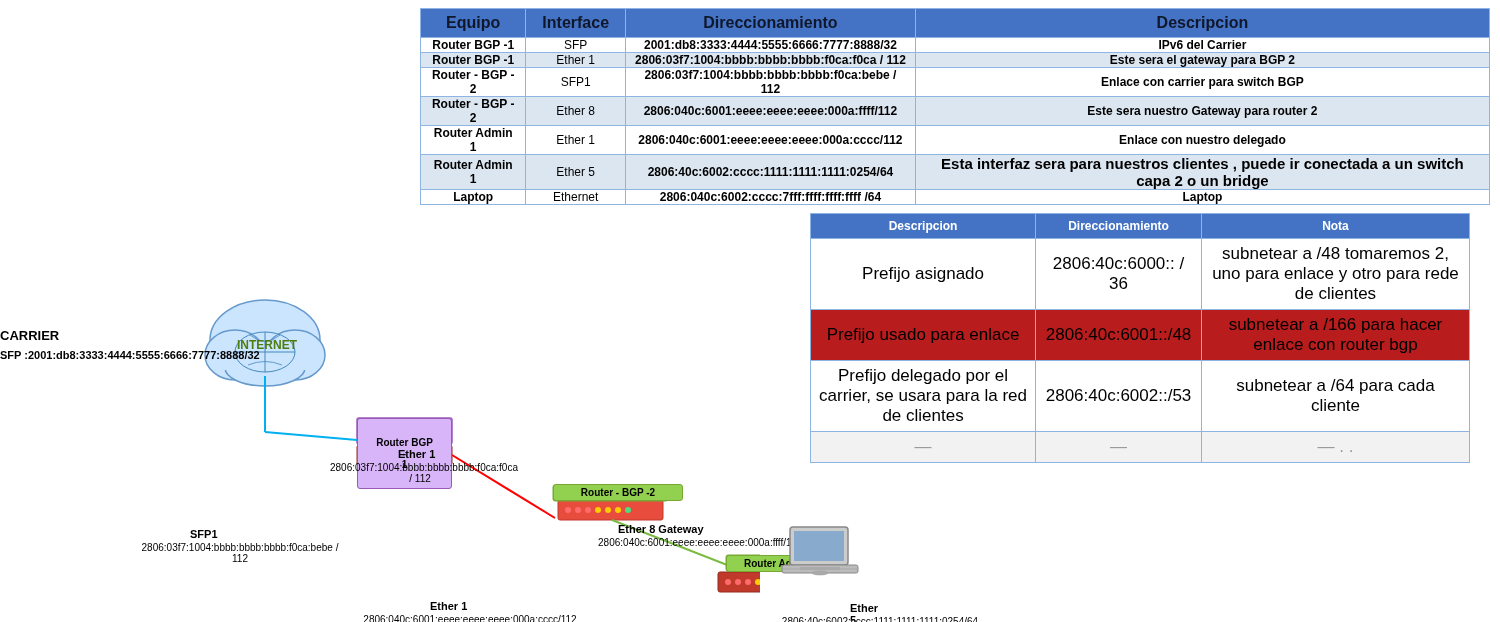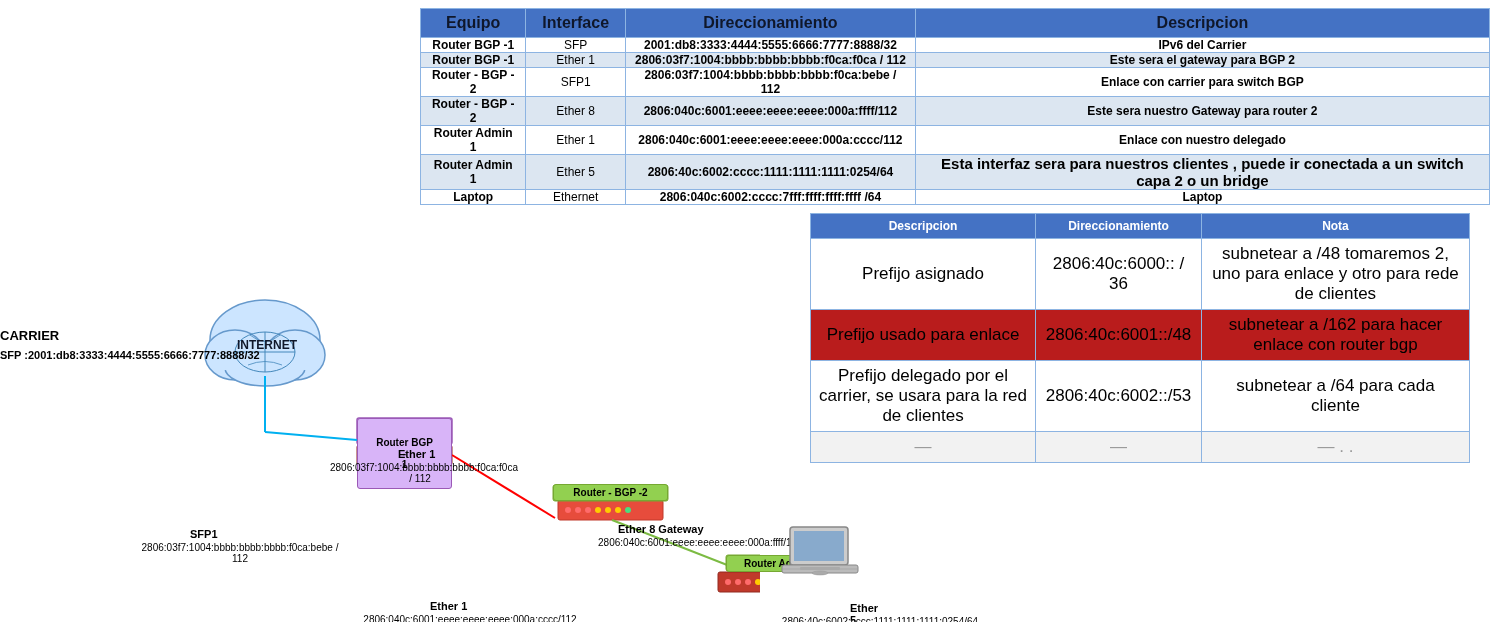--- a/index.html
+++ b/index.html
@@ -182,21 +182,21 @@
     </thead>
     <tbody>
       <tr>
         <td>Prefijo asignado</td>
         <td>2806:40c:6000:: / 36</td>
         <td>subnetear a /48  tomaremos 2, uno para enlace y otro para rede de clientes</td>
       </tr>
       <tr class="light">
         <td>Prefijo usado para enlace</td>
         <td>2806:40c:6001::/48</td>
-        <td>subnetear a /162 para hacer enlace con router bgp</td>
+        <td>subnetear a /166 para hacer enlace con router bgp</td>
       </tr>
       <tr>
         <td>Prefijo delegado por el carrier, se usara para la red de clientes</td>
         <td>2806:40c:6002::/53</td>
         <td>subnetear a /64 para cada cliente</td>
       </tr>
       <tr class="empty">
         <td>—</td>
         <td>—</td>
         <td>— . .</td>
@@ -271,31 +271,31 @@
 
     <line x1="265" y1="292" x2="357" y2="300" stroke="#00b0f0" stroke-width="2"></line>
 
   </svg>
 
   <div class="carrier-text">
     <div style="font-weight:bold; font-size:13px;">CARRIER</div>
     <div style="font-size:11px;">SFP :2001:db8:3333:4444:5555:6666:7777:8888/32</div>
   </div>
 
-  <div style="position:absolute; top:198px; left:232px; font-weight:bold; font-size:12px; color:#0f172a; text-align:center; width:70px;">INTERNET</div>
+  <div style="position:absolute; top:198px; left:232px; font-weight:bold; font-size:12px; color:#4d7c0f; text-align:center; width:70px;">INTERNET</div>
 
   <div style="position:absolute; top:278px; left:357px; width:95px; text-align:center; font-size:10px; font-weight:bold; color:#000; background:#d8b4f8; border:1px solid #9b59b6; border-radius:3px; padding:18px;">Router BGP -<br>1</div>
 
   <div style="position:absolute; top:308px; left:398px; font-size:11px; font-weight:bold; text-align:center;">Ether 1</div>
   <div style="position:absolute; top:322px; left:330px; font-size:10px; text-align:center; width:180px;">2806:03f7:1004:bbbb:bbbb:bbbb:f0ca:f0ca / 112</div>
 
   <div style="position:absolute; top:388px; left:190px; font-size:11px; font-weight:bold;">SFP1</div>
   <div style="position:absolute; top:402px; left:140px; font-size:10px; text-align:center; width:200px;">2806:03f7:1004:bbbb:bbbb:bbbb:f0ca:bebe / 112</div>
 
-  <div style="position:absolute; top:344px; left:553px; width:115px; text-align:center; font-size:10px; font-weight:bold; color:#000; background:#92d050; border:1px solid #76a832; border-radius:3px; padding:2px;">Router - BGP -2</div>
+  <div style="position:absolute; top:344px; left:553px; width:130px; text-align:center; font-size:10px; font-weight:bold; color:#000; background:#92d050; border:1px solid #76a832; border-radius:3px; padding:2px;">Router - BGP -2</div>
 
   <div style="position:absolute; top:383px; left:618px; font-size:11px; font-weight:bold;">Ether 8 Gateway</div>
   <div style="position:absolute; top:397px; left:590px; font-size:10px; text-align:center; width:220px;">2806:040c:6001:eeee:eeee:eeee:000a:ffff/112</div>
 
   <div style="position:absolute; top:415px; left:726px; width:110px; text-align:center; font-size:10px; font-weight:bold; color:#000; background:#92d050; border:1px solid #76a832; border-radius:3px; padding:2px;">Router Admin 1</div>
 
   <div style="position:absolute; top:460px; left:430px; font-size:11px; font-weight:bold;">Ether 1</div>
   <div style="position:absolute; top:474px; left:350px; font-size:10px; text-align:center; width:240px;">2806:040c:6001:eeee:eeee:eeee:000a:cccc/112</div>
 
   <div style="position:absolute; top:462px; left:850px; font-size:11px; font-weight:bold;">Ether 5</div>

